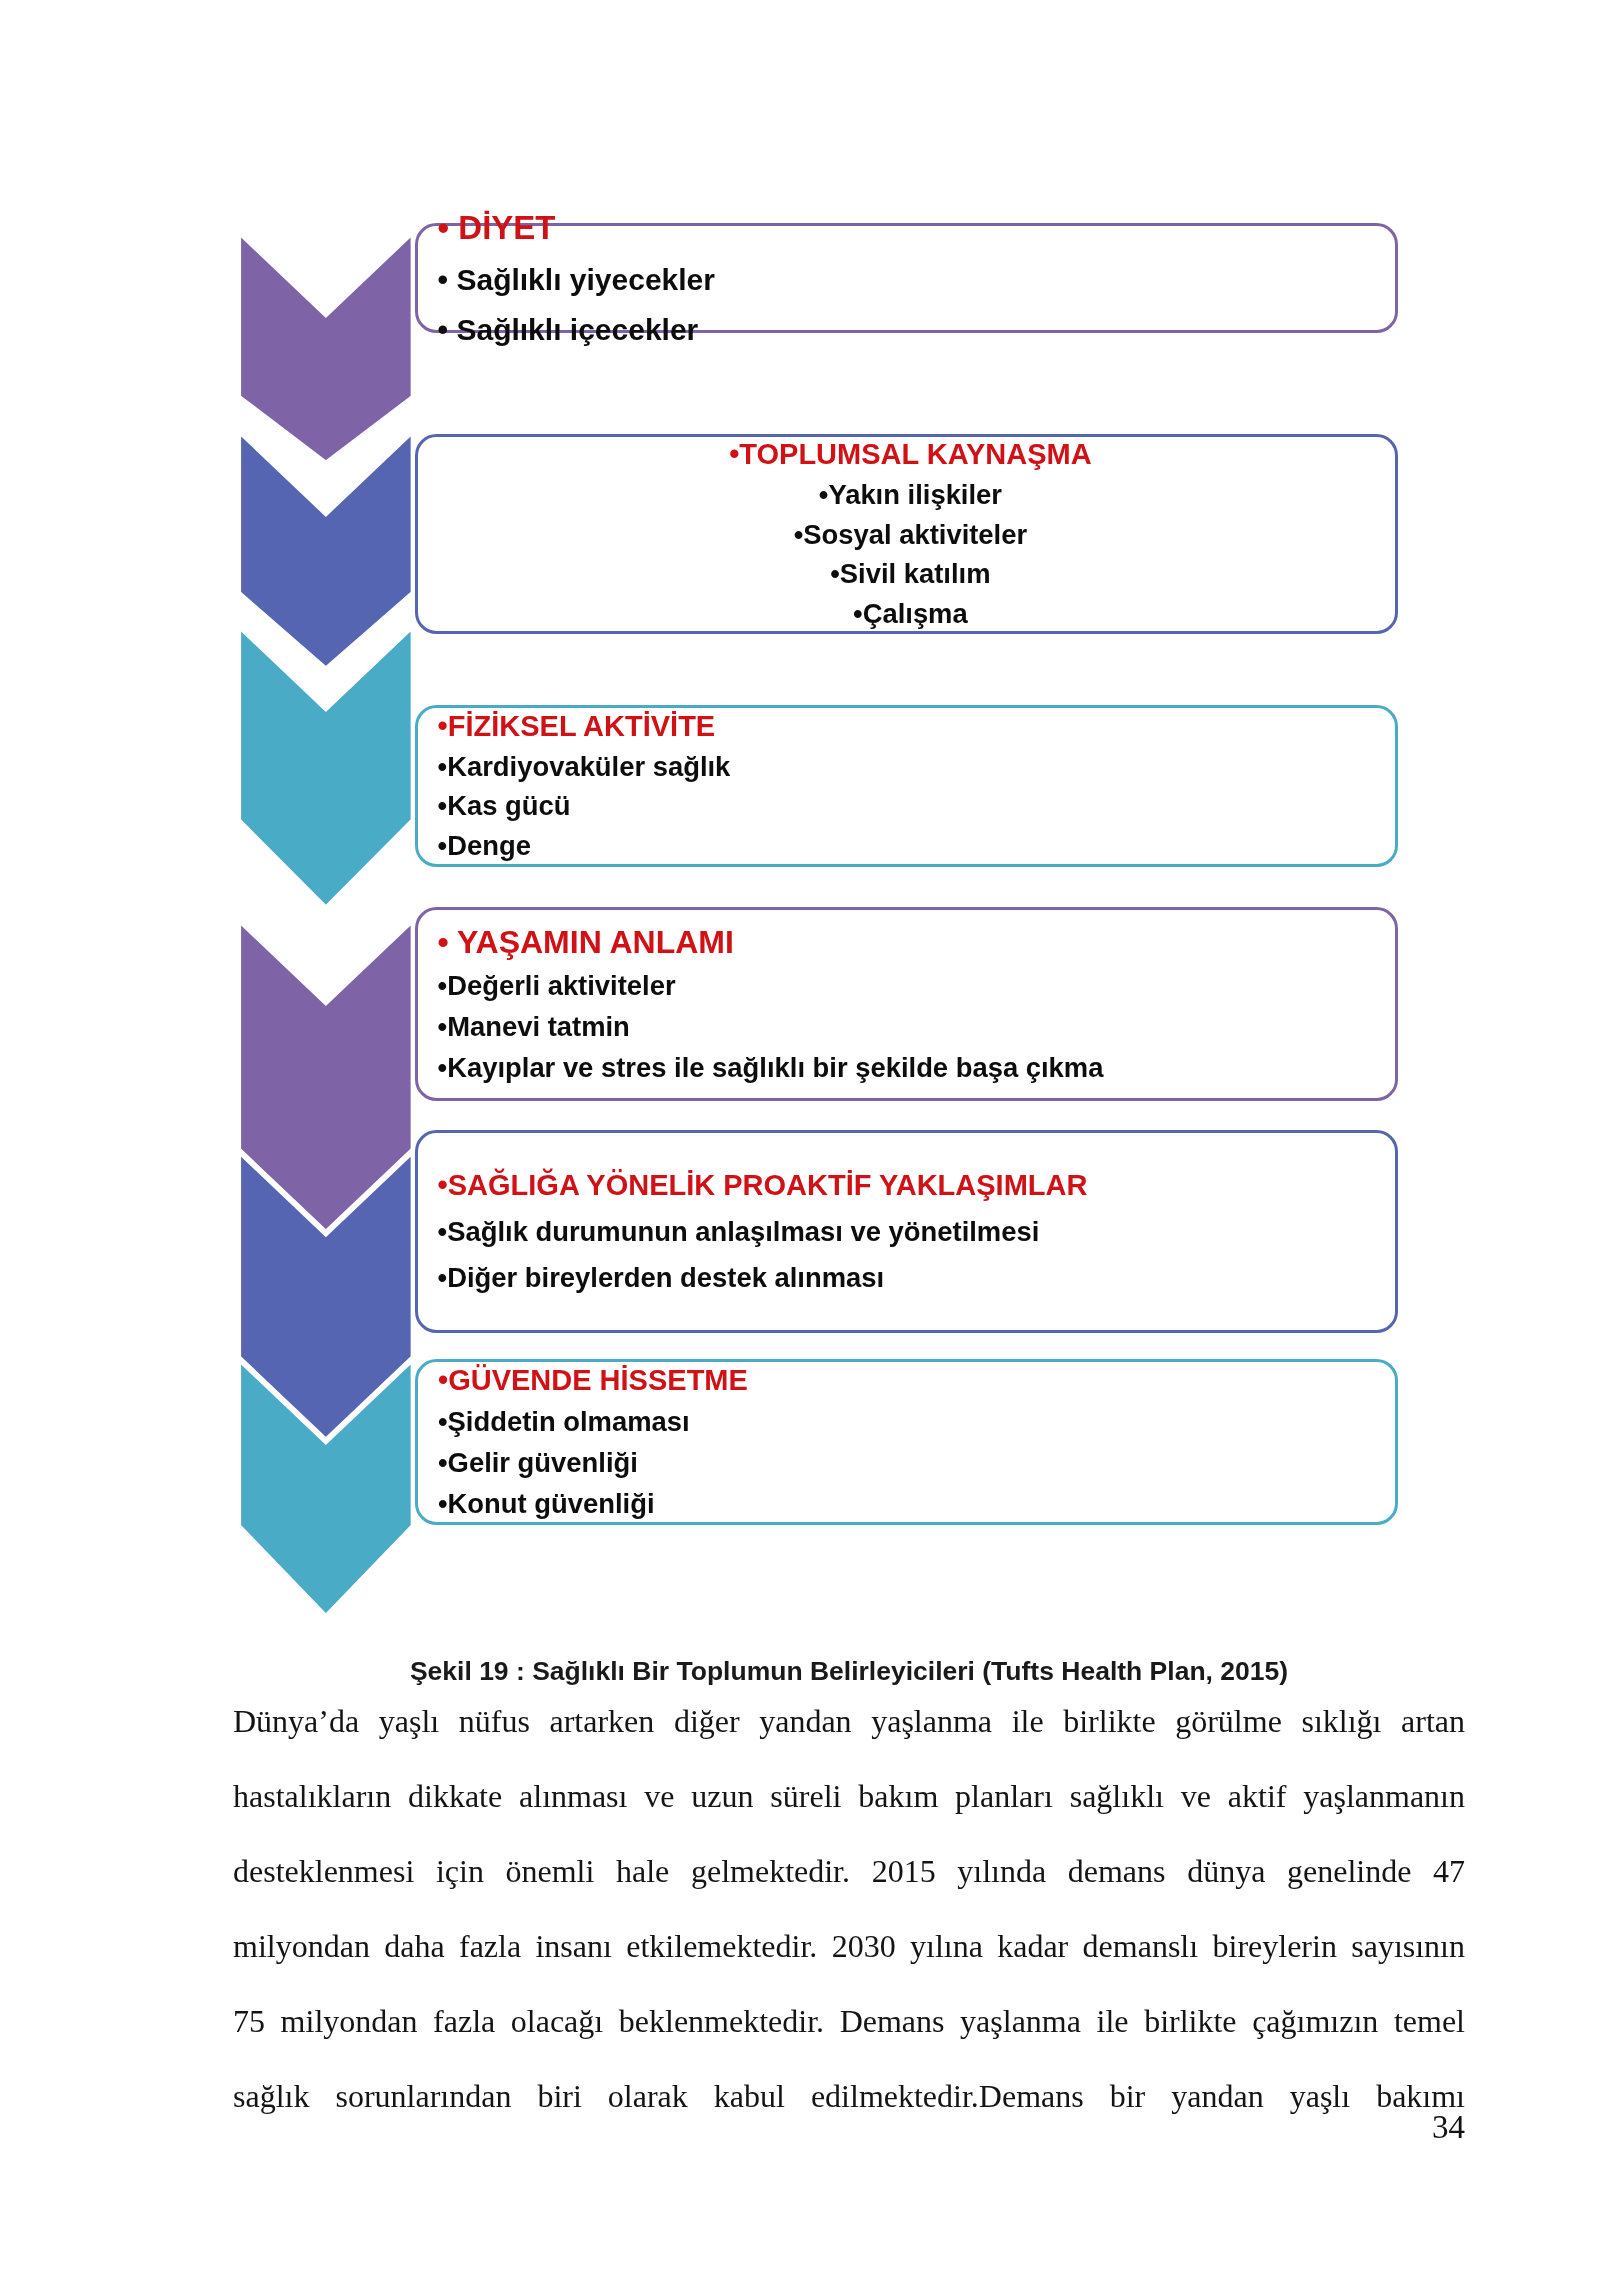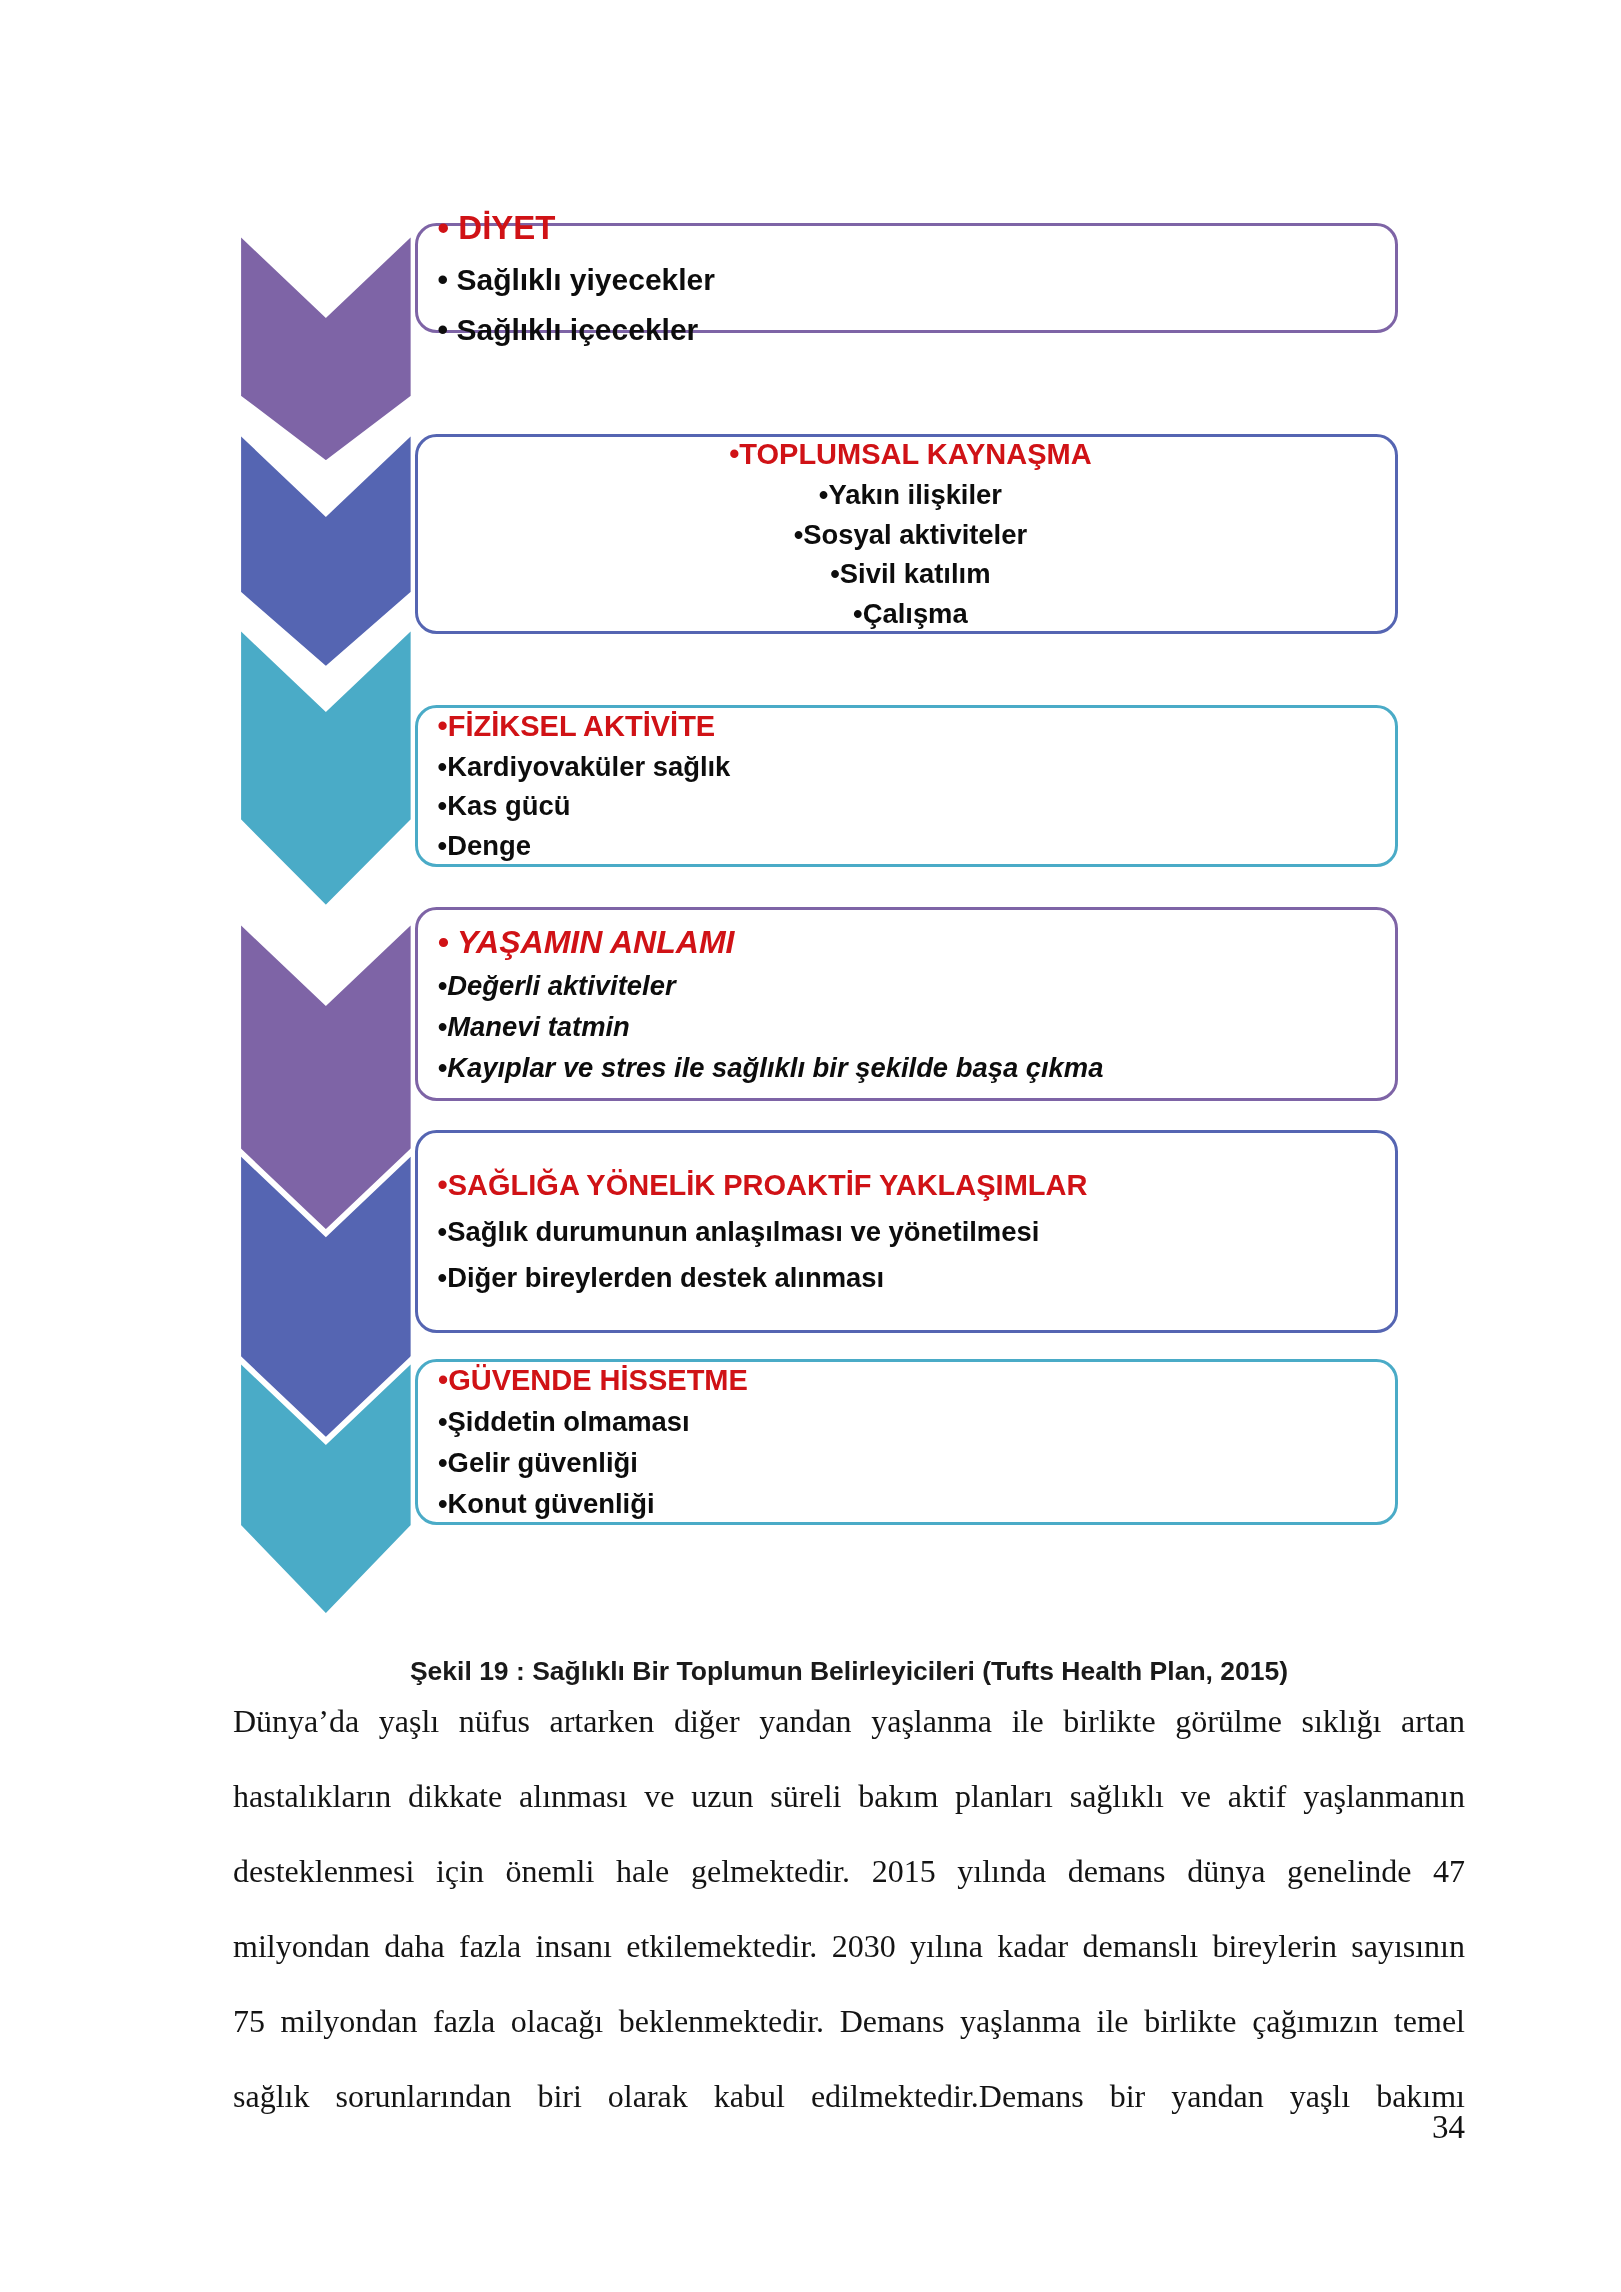--- a/index.html
+++ b/index.html
@@ -56,21 +56,21 @@
       <div class="box-item" style="color: rgb(13, 13, 13);">•Sosyal aktiviteler</div>
       <div class="box-item" style="color: rgb(13, 13, 13);">•Sivil katılım</div>
       <div class="box-item" style="color: rgb(13, 13, 13);">•Çalışma</div>
     </div>
   <div class="box" data-box="2" style="top: 657px; height: 162px; border-color: rgb(74, 171, 199); margin-top: 48px;">
       <div class="box-title" style="color: rgb(208, 18, 22);">•FİZİKSEL AKTİVİTE</div>
       <div class="box-item" style="color: rgb(13, 13, 13);">•Kardiyovaküler sağlık</div>
       <div class="box-item" style="color: rgb(13, 13, 13);">•Kas gücü</div>
       <div class="box-item" style="color: rgb(13, 13, 13);">•Denge</div>
     </div>
-  <div class="box" data-box="3" style="top: 907px; height: 194px; border-color: rgb(126, 100, 166); font-style: italic;">
+  <div class="box" data-box="3" style="top: 907px; height: 194px; border-color: rgb(126, 100, 166);">
       <div class="box-title" style="color: rgb(208, 18, 22);">• YAŞAMIN ANLAMI</div>
       <div class="box-item" style="color: rgb(13, 13, 13);">•Değerli aktiviteler</div>
       <div class="box-item" style="color: rgb(13, 13, 13);">•Manevi tatmin</div>
       <div class="box-item" style="color: rgb(13, 13, 13);">•Kayıplar ve stres ile sağlıklı bir şekilde başa çıkma</div>
     </div>
   <div class="box" data-box="4" style="top: 1130px; height: 203px; border-color: rgb(85, 101, 178);">
       <div class="box-title" style="color: rgb(208, 18, 22);">•SAĞLIĞA YÖNELİK PROAKTİF YAKLAŞIMLAR</div>
       <div class="box-item" style="color: rgb(13, 13, 13);">•Sağlık durumunun anlaşılması ve yönetilmesi</div>
       <div class="box-item" style="color: rgb(13, 13, 13);">•Diğer bireylerden destek alınması</div>
     </div>

